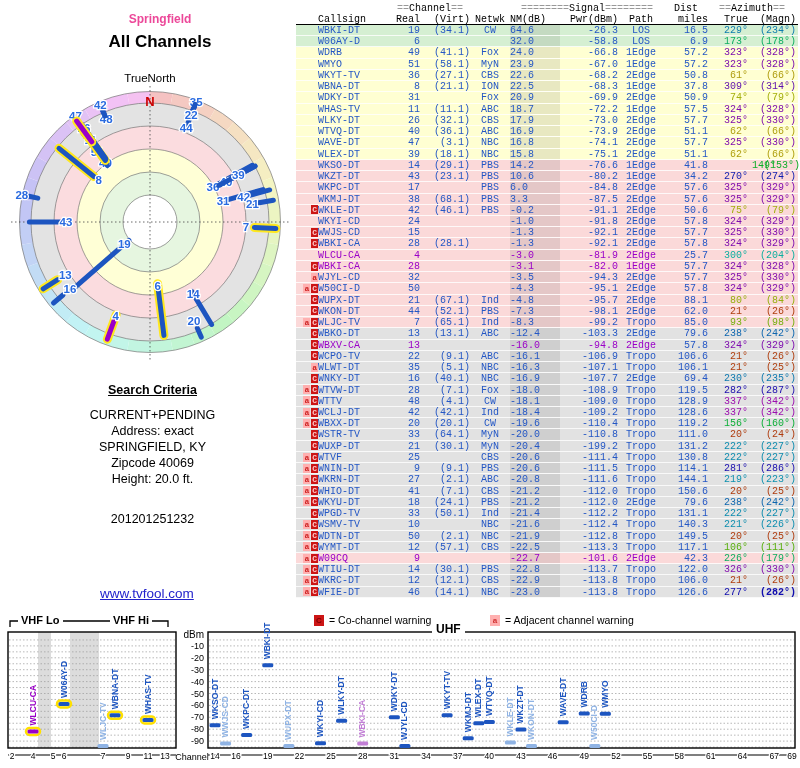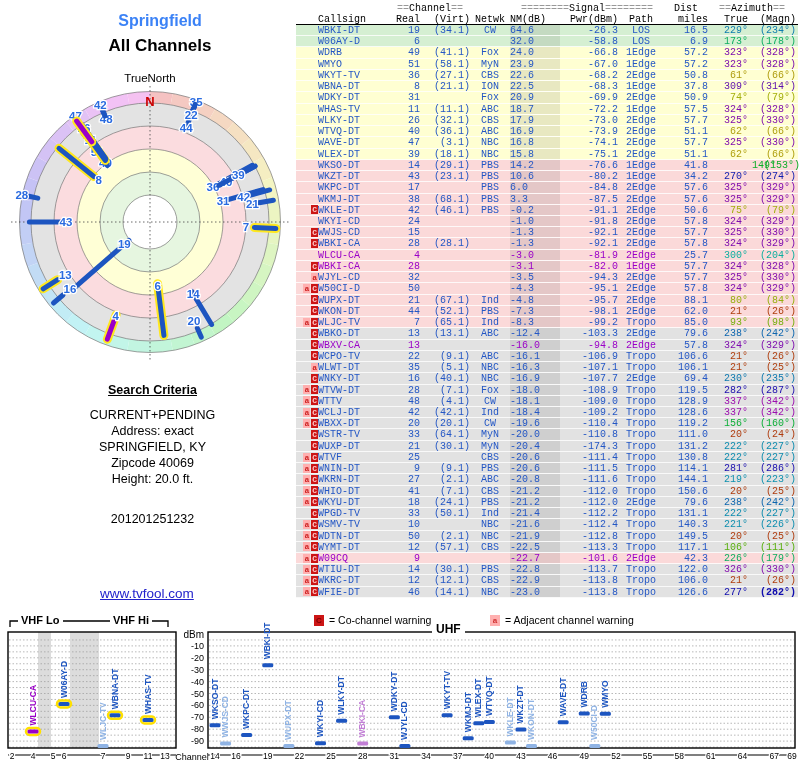--- a/index.html
+++ b/index.html
@@ -1,20 +1,20 @@
 <!DOCTYPE html>
 <html><head>
 <meta charset="utf-8">
 <style>
   html,body{margin:0;padding:0;background:#fff;}
   body{width:800px;height:768px;position:relative;font-family:"Liberation Sans",sans-serif;overflow:hidden;}
   .abs{position:absolute;}
   
   #radar-title{left:0;top:12px;width:320px;text-align:center;}
-  #radar-title .t1{font-size:16px;font-weight:bold;color:#3b82f6;}
+  #radar-title .t1{font-size:12px;font-weight:bold;color:#ec4899;}
   #radar-title .t2{font-size:17px;font-weight:bold;color:#000;margin-top:6px;}
   #search-block{left:30px;top:383px;width:245px;text-align:center;color:#000;}
   #search-block .sc-head{font-size:12.5px;font-weight:bold;text-decoration:underline;margin-bottom:10px;}
   #search-block .sc-line{font-size:12.5px;line-height:16px;}
   #search-block .db-block{margin-top:24px;font-size:12.5px;line-height:16px;}
   #site-link{left:100px;top:586px;width:120px;font-size:13.5px;color:#2222cc;text-decoration:underline;cursor:pointer;}
   
   #tbl{left:296px;top:3px;width:502px;font-family:"Liberation Mono",monospace;font-size:10px;color:#000;}
   .trow,.thead{display:flex;align-items:center;height:11.24px;line-height:11px;box-sizing:border-box;}
   .thead{height:11px;}
@@ -698,21 +698,21 @@
         <span class="cell w-tr" style="color: rgb(175, 60, 14);">20°</span>
         <span class="cell w-ma" style="color: rgb(175, 60, 14);">(24°)</span>
       </div>
       <div class="trow tier-gray">
         <span class="cell w-mk"><span class="mkc">C</span></span>
         <span class="cell w-cs blue">WUXP-DT</span>
         <span class="cell w-re blue">21</span>
         <span class="cell w-vi blue">(30.1)</span>
         <span class="cell w-ne blue">MyN</span>
         <span class="cell w-nm c-nm blue">-20.4</span>
-        <span class="cell w-pw blue">-174.3</span>
+        <span class="cell w-pw blue">-199.2</span>
         <span class="cell w-pa blue">Tropo</span>
         <span class="cell w-di blue">131.2</span>
         <span class="cell w-tr" style="color: rgb(14, 140, 175);">222°</span>
         <span class="cell w-ma" style="color: rgb(14, 140, 175);">(227°)</span>
       </div>
       <div class="trow tier-gray">
         <span class="cell w-mk"><span class="mka">a</span><span class="mkc">C</span></span>
         <span class="cell w-cs blue">WTVF</span>
         <span class="cell w-re blue">25</span>
         <span class="cell w-vi blue"></span>

